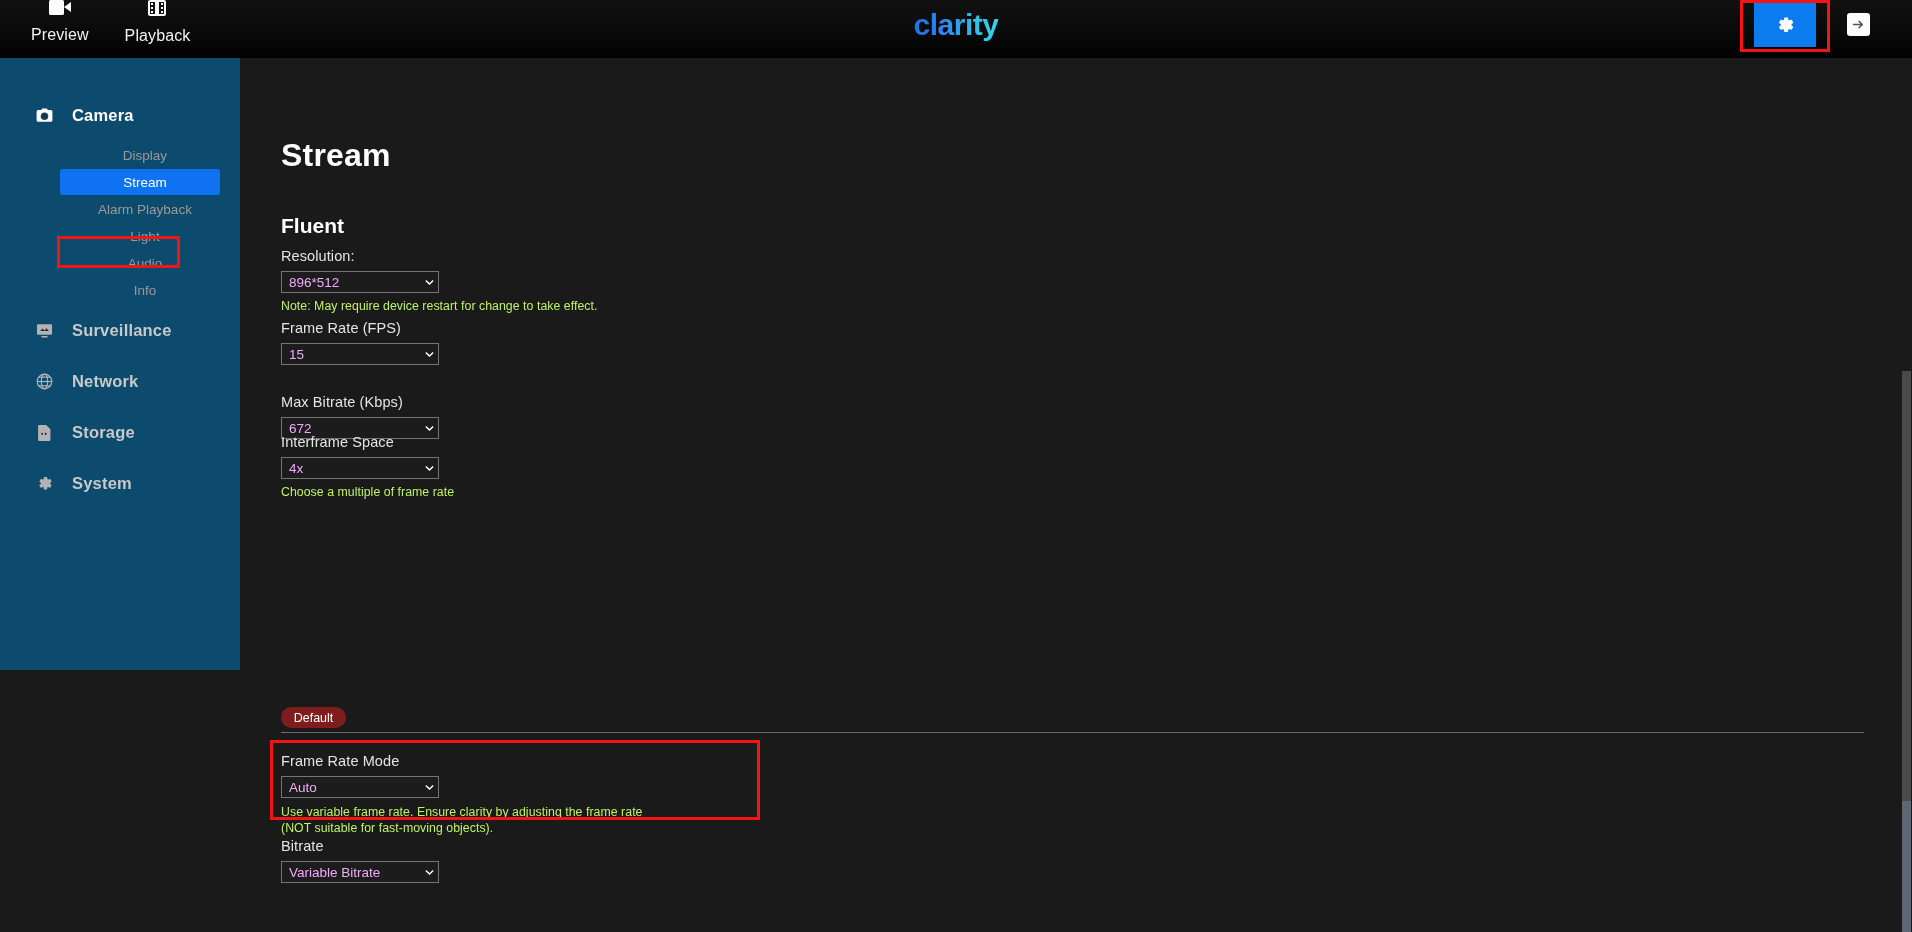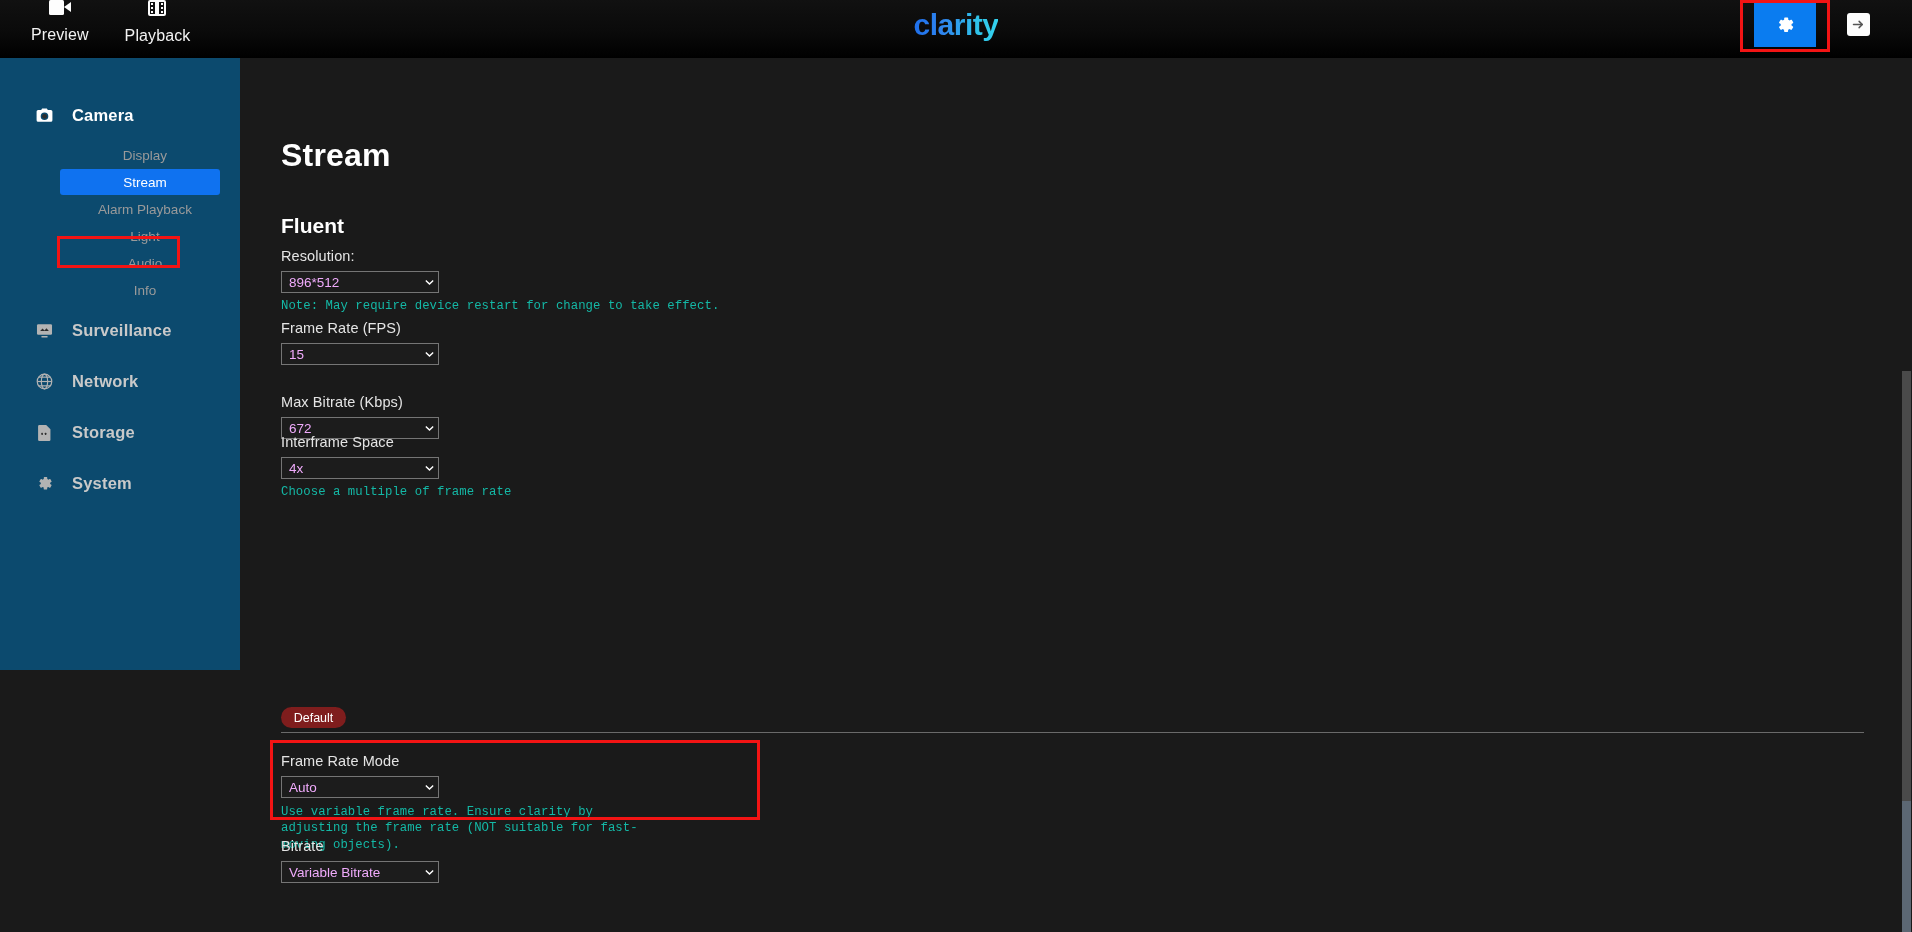--- a/index.html
+++ b/index.html
@@ -250,25 +250,24 @@
   .f-select .caret {
     position: absolute;
     right: 9px; top: 50%;
     transform: translateY(-50%);
     width: 0; height: 0;
     pointer-events: none;
   }
   .f-select .caret svg { width: 11px; height: 11px; display: block; margin: -5px 0 0 -5px; color: #ffffff; }
   .f-hint {
     font-size: 12.3px;
-    color: #14b8a6;
+    color: #bef264;
     margin-top: 6px;
     display: block;
     letter-spacing: .05px;
-    font-family: Liberation Mono, monospace;
   }
 
   #default-btn {
     position: absolute;
     left: 41px; top: 649px;
     width: 65px; height: 21px;
     background: #7f1d1d;
     border: none;
     border-radius: 11px;
     color: #ffffff;

